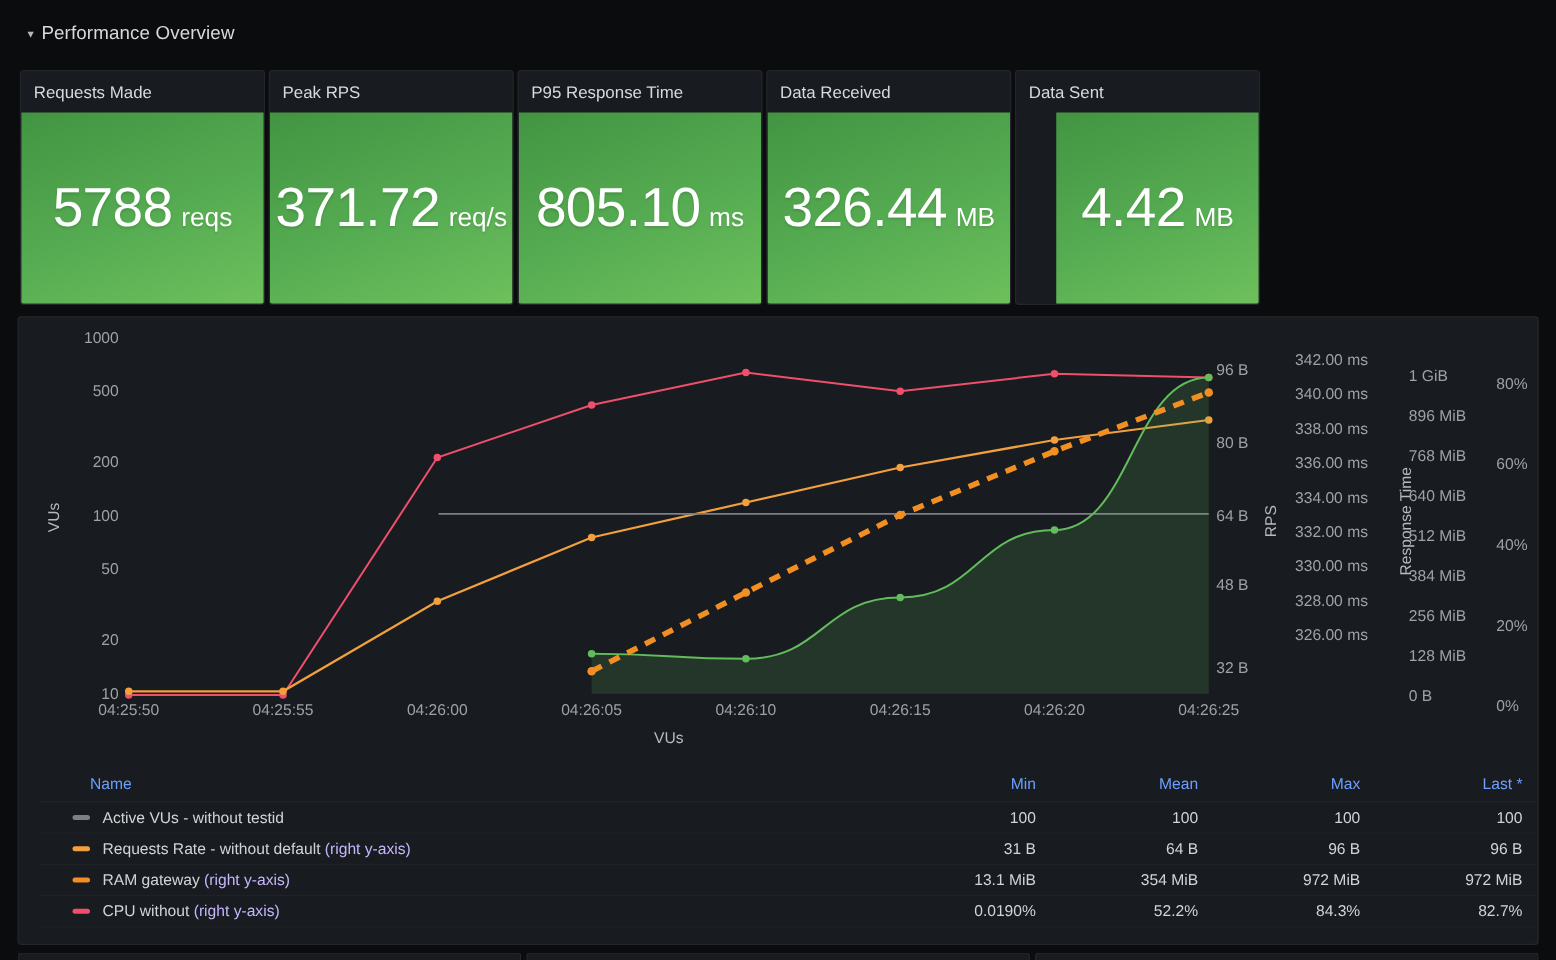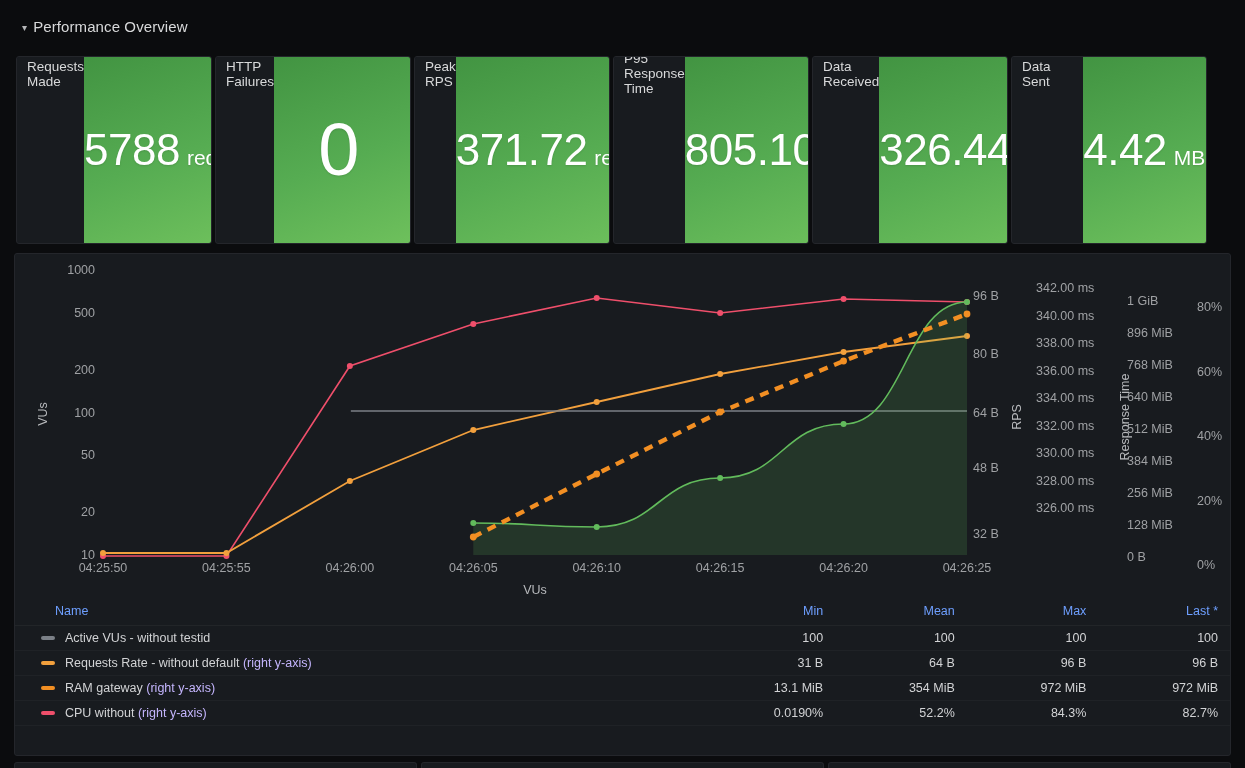--- a/index.html
+++ b/index.html
@@ -20,21 +20,21 @@
   }
   .row-caret { font-size: 10px; color: #b5b6b8; line-height: 1; transform: translateY(1px); }
 
   
   .stats { position: absolute; left: 16px; top: 56px; display: flex; gap: 3px; }
   .stat {
     width: 196px; height: 188px;
     background: #181b1f;
     border: 1px solid #24262b;
     border-radius: 3px;
-    display: flex; flex-direction: row;
+    display: flex; flex-direction: column;
     overflow: hidden;
   }
   .stat-title {
     height: 33px; flex: 0 0 33px;
     display: flex; align-items: center;
     padding-left: 10px;
     font-size: 13.5px; color: #d8d9da;
     background: #181b1f;
   }
   .stat-body {
@@ -63,22 +63,23 @@
     overflow: hidden;
   }
   .plot-wrap { position: absolute; left: 0; top: 0; width: 1217px; height: 345px; }
   .plot-svg { position: absolute; left: 0; top: 0; }
 
   .axis-text { font-size: 12.5px; fill: #9fa1a4; font-family: "Liberation Sans", sans-serif; }
   .axis-title { font-size: 12.5px; fill: #b7b9bc; font-family: "Liberation Sans", sans-serif; }
 
   
   .legend {
-    position: absolute; left: 0; top: 344px;
+    position: absolute; left: 0; top: 360px;
     width: 1217px;
+    padding-left: 17px;
   }
   .legend table { width: 100%; border-collapse: collapse; }
   .legend th {
     font-size: 12.5px; font-weight: 500; color: #6e9fff;
     text-align: right; padding: 6px 14px 7px 0;
     border-bottom: 1px solid #222528;
   }
   .legend th.name-col { text-align: left; padding-left: 40px; }
   .legend td {
     font-size: 12.5px; color: #d2d3d5;
@@ -114,29 +115,20 @@
     <div class="stat">
       <div class="stat-title">Requests Made</div>
       <div class="stat-body" style="background: linear-gradient(160deg, rgb(66, 148, 66) 0%, rgb(86, 172, 82) 55%, rgb(110, 192, 92) 100%);">
         <div class="stat-value">
           <span class="stat-num">5788</span>
           <span class="stat-unit">reqs</span>
         </div>
       </div>
     </div>
 
-    <div class="stat big">
-      <div class="stat-title">HTTP Failures</div>
-      <div class="stat-body" style="background: linear-gradient(160deg, rgb(66, 148, 66) 0%, rgb(86, 172, 82) 55%, rgb(110, 192, 92) 100%);">
-        <div class="stat-value">
-          <span class="stat-num">0</span>
-          <span class="stat-unit"></span>
-        </div>
-      </div>
-    </div>
 
     <div class="stat">
       <div class="stat-title">Peak RPS</div>
       <div class="stat-body" style="background: linear-gradient(160deg, rgb(66, 148, 66) 0%, rgb(86, 172, 82) 55%, rgb(110, 192, 92) 100%);">
         <div class="stat-value">
           <span class="stat-num">371.72</span>
           <span class="stat-unit">req/s</span>
         </div>
       </div>
     </div>

